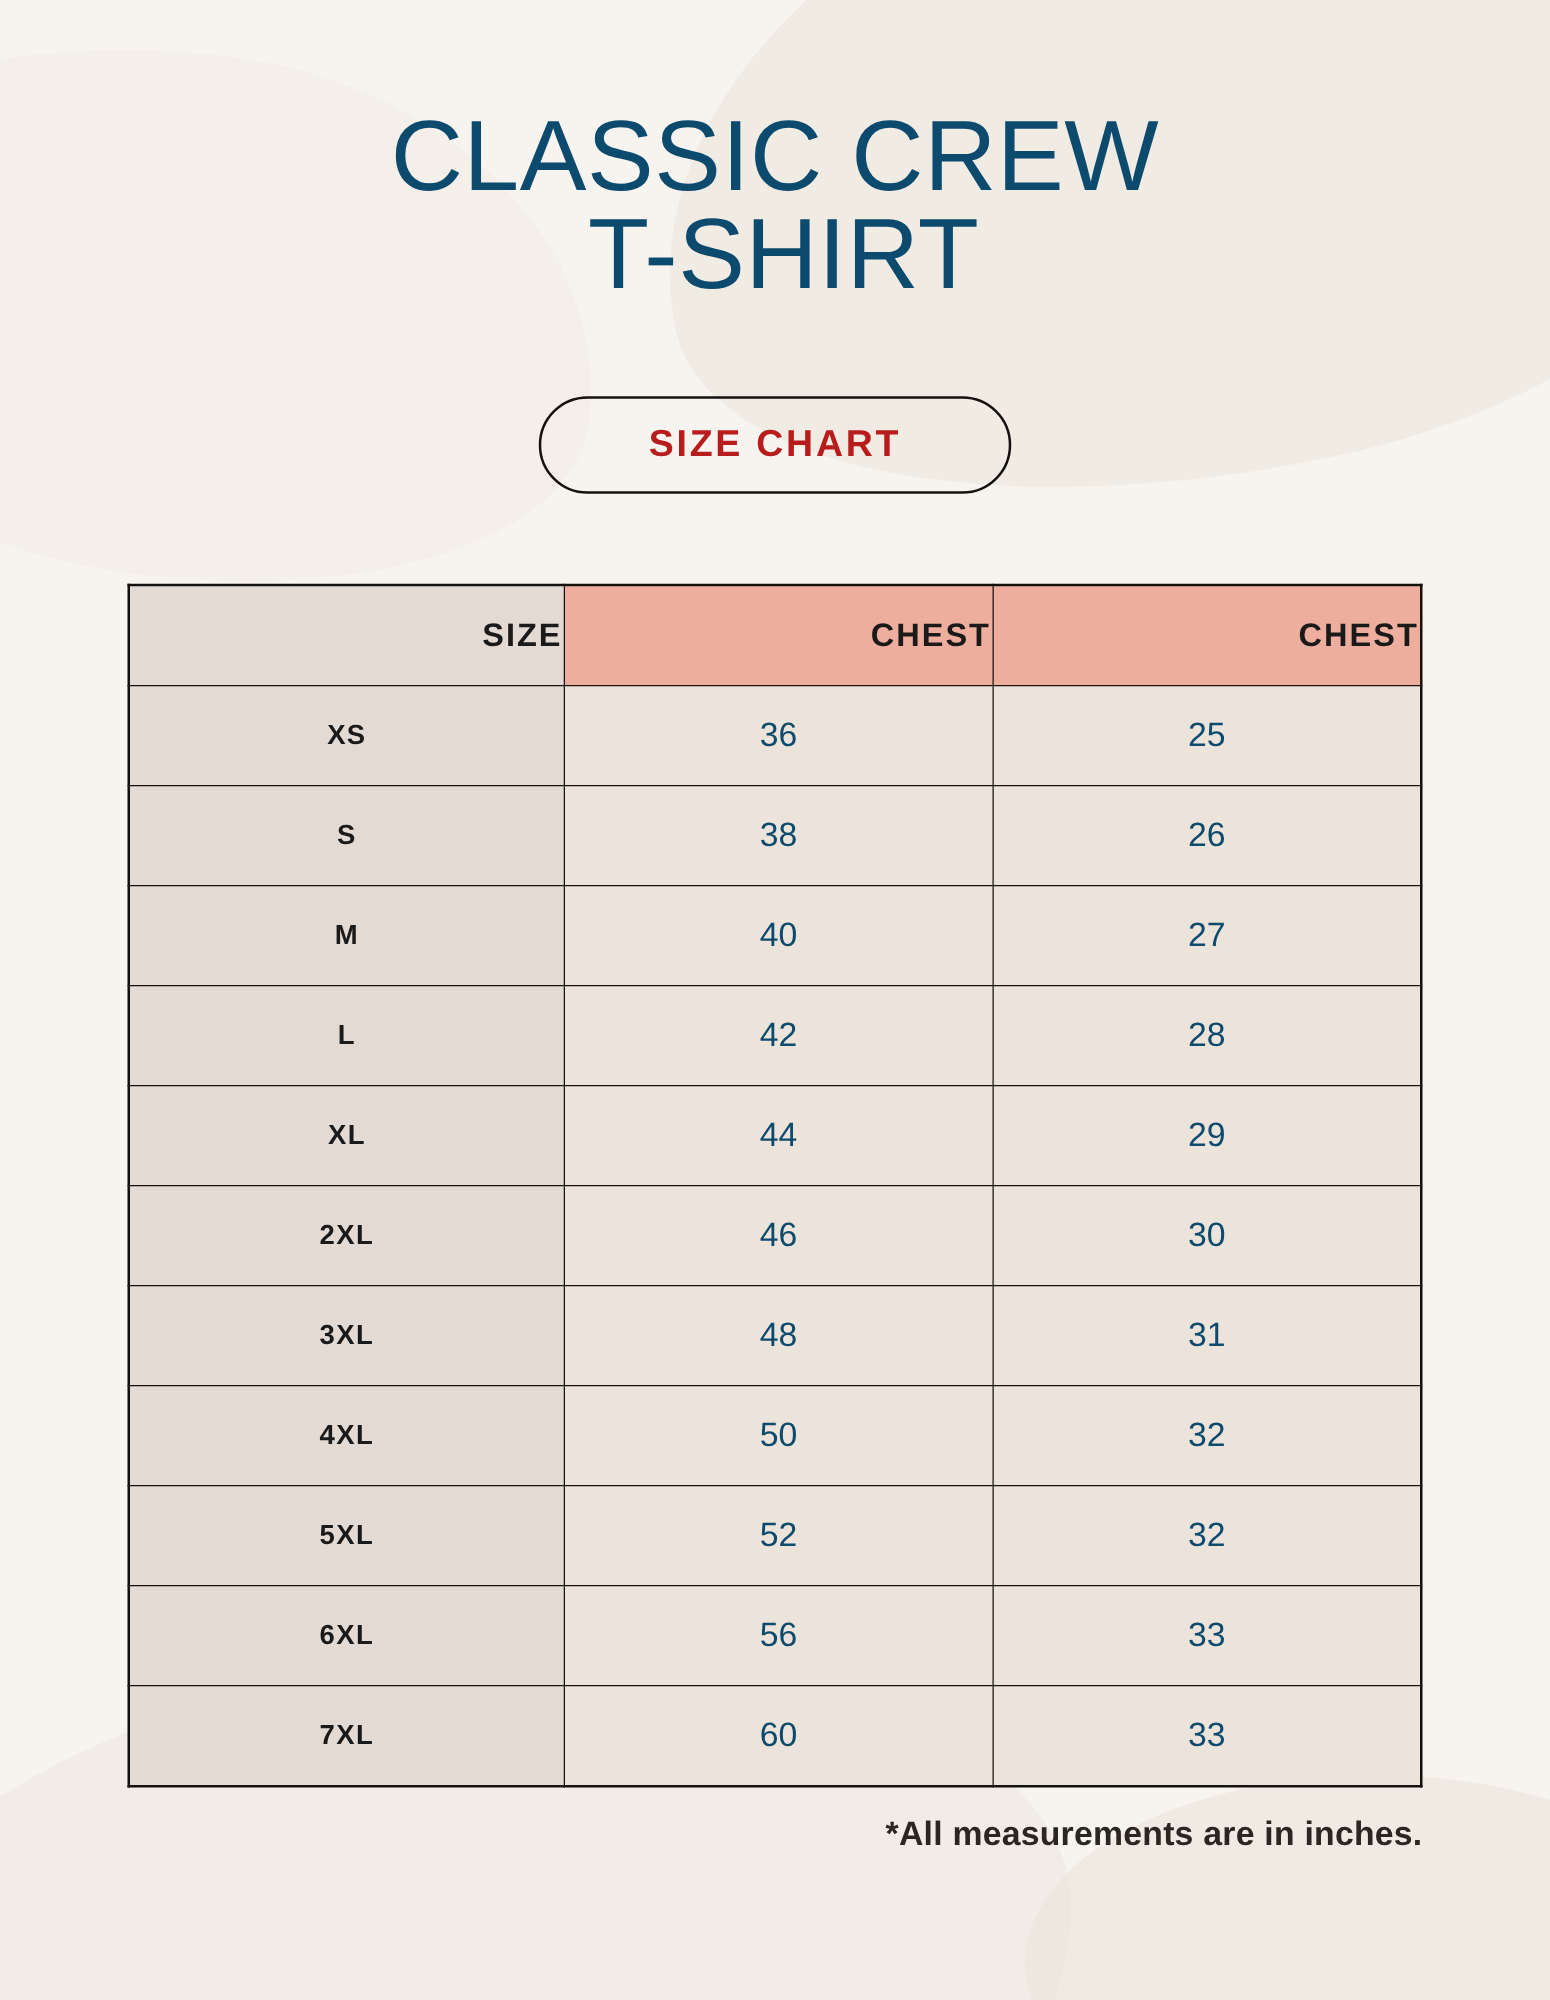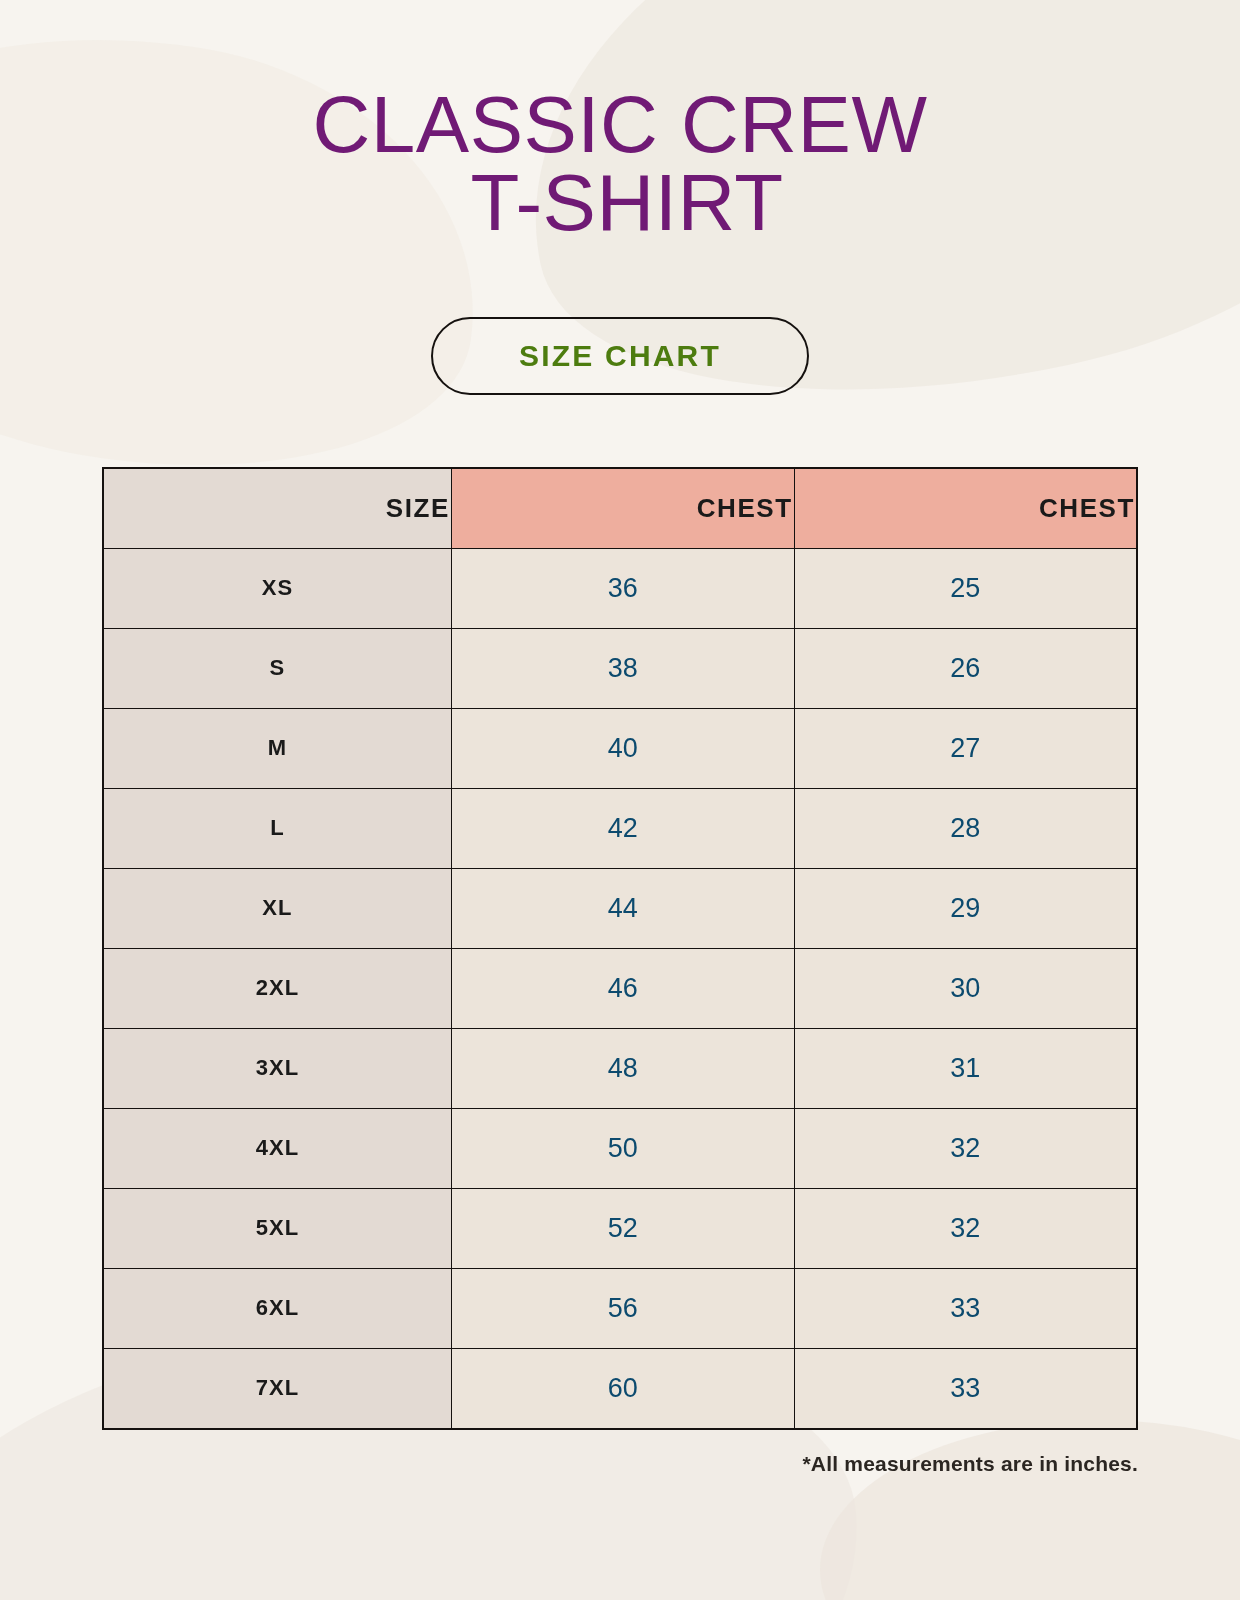--- a/index.html
+++ b/index.html
@@ -75,37 +75,37 @@
   }
 
   .title {
     margin: 0;
     padding-top: 86px;
     text-align: center;
     font-size: 80px;
     line-height: 0.98;
     font-weight: 400;
     letter-spacing: 0.5px;
-    color: #701a75;
+    color: #0c4a6e;
   }
   .title .line2 { display: block; margin-left: 14px; }
 
   .badge-wrap {
     display: flex;
     justify-content: center;
     margin-top: 74px;
   }
   .badge {
     border: 2px solid #15110f;
     border-radius: 999px;
     padding: 20px 86px;
     font-size: 30px;
     font-weight: 700;
     letter-spacing: 2.2px;
-    color: #4d7c0f;
+    color: #b91c1c;
     background: transparent;
   }
 
   .table-wrap {
     margin: 72px auto 0;
     width: 1036px;
   }
   table.size-table {
     width: 100%;
     border-collapse: collapse;
@@ -138,21 +138,21 @@
     background: #ece4da;
     font-size: 27px;
     font-weight: 400;
     color: #0c4a6e;
   }
 
   .footnote {
     width: 1036px;
     margin: 22px auto 0;
     text-align: right;
-    font-size: 21px;
+    font-size: 27px;
     font-weight: 700;
     color: #2b2622;
     letter-spacing: .2px;
   }
 </style>
 </head>
 <body>
 
 <div class="bg-wash">
   <div class="wash-1"></div>

